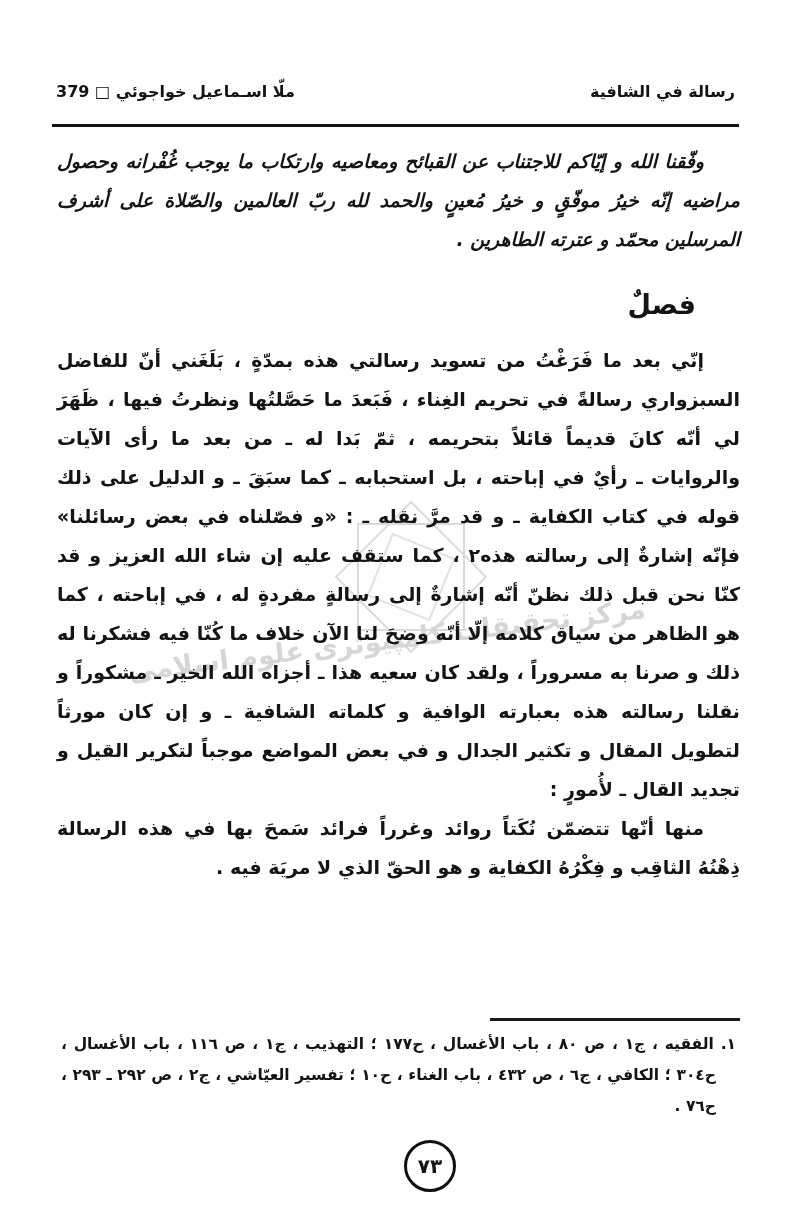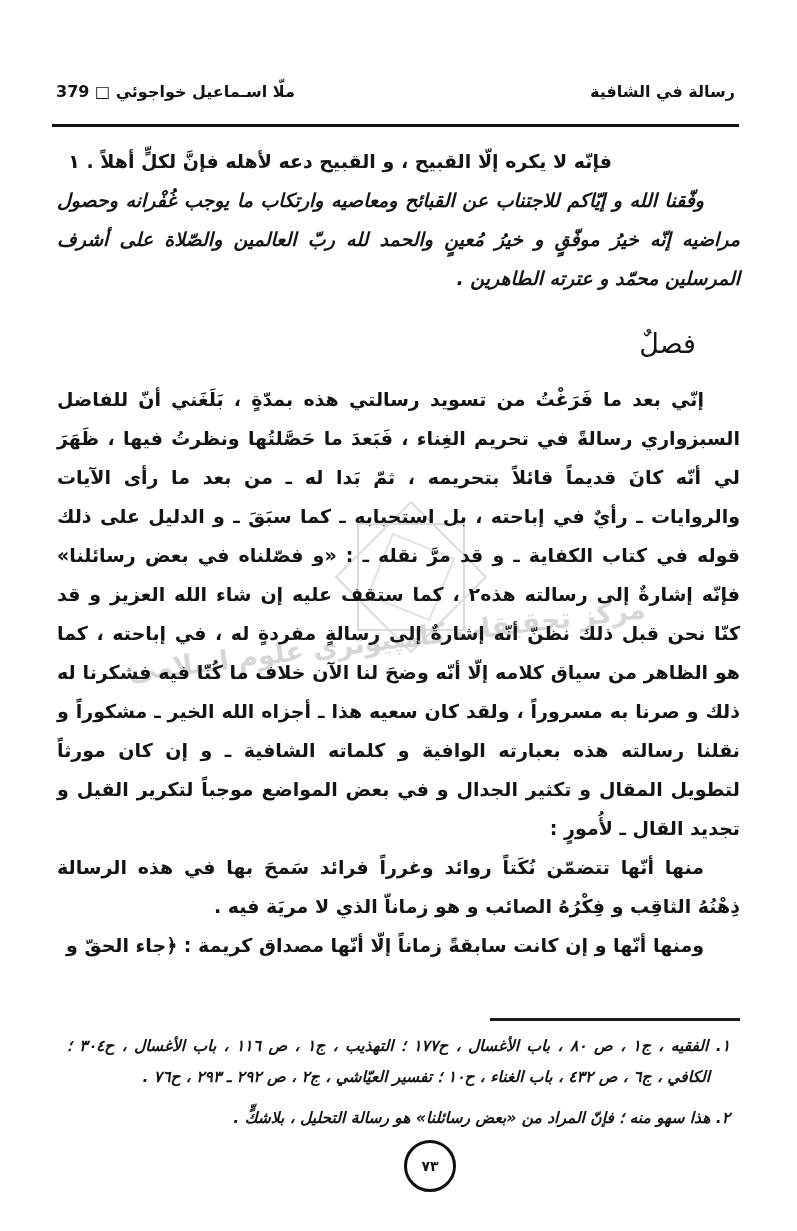--- a/index.html
+++ b/index.html
@@ -49,41 +49,41 @@
   .body-text p{margin:0;text-align:justify;}
   .para-cont{
     white-space:nowrap;text-align:right;padding-right:128px;
     margin-top:14px;
   }
   .para-indent{text-indent:36px;}
   .para-opening{margin-top:16px;font-style:italic;}
   .section-heading{
     margin-top:26px;margin-bottom:16px;
     text-align:right;padding-left:0;padding-right:44px;
-    font-size:27px;font-weight:normal;line-height:40px;
+    font-size:27px;font-weight:bold;line-height:40px;
   }
   .para-items{margin-top:16px;}
   .para-last{margin-top:14px;}
   
   .footnotes{
     position:absolute;top:1018px;right:57px;left:57px;bottom:96px;z-index:2;
     background:#ffffff;
     font-size:15.5px;font-weight:bold;line-height:31px;
   }
   .footnote-rule{
     width:250px;height:3px;background:#1a1a1a;margin:0 0 8px 0; 
   }
-  .footnotes p{margin:10px;text-align:justify;font-style:italic;}
+  .footnotes p{margin:4px;text-align:justify;}
   .fn-hang{padding-right:20px;text-indent:-20px;}
   
   .page-number{
     position:absolute;top:1140px;left:404px;width:46px;height:46px;z-index:2;
     border:3px solid #101010;border-radius:50%;
     display:flex;align-items:center;justify-content:center;
-    font-size:14px;font-weight:bold;
+    font-size:20px;font-weight:bold;
   }
 </style>
 </head>
 <body>
 
 <div class="page">
 
   <div class="running-head">
     <span>رسالة في الشافية</span>
     <span>ملّا اسـماعيل خواجوئي □ 379</span>
@@ -92,36 +92,33 @@
 
   <div class="watermark">
     <div class="wm-star"></div>
     <div class="wm-star rot"></div>
     <div class="wm-star inner"></div>
     <div class="wm-text">مرکز تحقیقات کامپیوتری علوم اسلامی</div>
   </div>
 
   <div class="body-text">
 
-    <p class="para-cont">فإنّه لا يكره إلّا القبيح ، و القبيح دعه لأهله فإنَّ لكلٍّ أهلاً . ١</p>
 
     <p class="para-indent para-opening">وفّقنا الله و إيّاكم للاجتناب عن القبائح ومعاصيه وارتكاب ما يوجب غُفْرانه وحصول مراضيه إنّه خيرُ موفّقٍ و خيرُ مُعينٍ والحمد لله ربّ العالمين والصّلاة على أشرف المرسلين محمّد و عترته الطاهرين .</p>
 
     <h2 class="section-heading">فصلٌ</h2>
 
     <p class="para-indent">إنّي بعد ما فَرَغْتُ من تسويد رسالتي هذه بمدّةٍ ، بَلَغَني أنّ للفاضل السبزواري رسالةً في تحريم الغِناء ، فَبَعدَ ما حَصَّلتُها ونظرتُ فيها ، ظَهَرَ لي أنّه كانَ قديماً قائلاً بتحريمه ، ثمّ بَدا له ـ من بعد ما رأى الآيات والروايات ـ رأيٌ في إباحته ، بل استحبابه ـ كما سبَقَ ـ و الدليل على ذلك قوله في كتاب الكفاية ـ و قد مرَّ نقله ـ : «و فصّلناه في بعض رسائلنا» فإنّه إشارةٌ إلى رسالته هذه٢ ، كما ستقف عليه إن شاء الله العزيز و قد كنّا نحن قبل ذلك نظنّ أنّه إشارةٌ إلى رسالةٍ مفردةٍ له ، في إباحته ، كما هو الظاهر من سياق كلامه إلّا أنّه وضحَ لنا الآن خلاف ما كُنّا فيه فشكرنا له ذلك و صرنا به مسروراً ، ولقد كان سعيه هذا ـ أجزاه الله الخير ـ مشكوراً و نقلنا رسالته هذه بعبارته الوافية و كلماته الشافية ـ و إن كان مورثاً لتطويل المقال و تكثير الجدال و في بعض المواضع موجباً لتكرير القيل و تجديد القال ـ لأُمورٍ :</p>
 
-    <p class="para-indent para-items">منها أنّها تتضمّن نُكَتاً روائد وغرراً فرائد سَمحَ بها في هذه الرسالة ذِهْنُهُ الثاقِب و فِكْرُهُ الصائب و هو زماناّ الذي لا مريَة فيه .</p>
+    <p class="para-indent para-items">منها أنّها تتضمّن نُكَتاً روائد وغرراً فرائد سَمحَ بها في هذه الرسالة ذِهْنُهُ الثاقِب و فِكْرُهُ الكفاية و هو الحقّ الذي لا مريَة فيه .</p>
 
-    <p class="para-indent para-last">ومنها أنّها و إن كانت سابقةً زماناً إلّا أنّها مصداق كريمة : ﴿جاء الحقّ و</p>
   </div>
 
   <div class="footnotes">
     <div class="footnote-rule"></div>
     <p class="fn-hang">١. الفقيه ، ج١ ، ص ٨٠ ، باب الأغسال ، ح١٧٧ ؛ التهذيب ، ج١ ، ص ١١٦ ، باب الأغسال ، ح٣٠٤ ؛ الكافي ، ج٦ ، ص ٤٣٢ ، باب الغناء ، ح١٠ ؛ تفسير العيّاشي ، ج٢ ، ص ٢٩٢ ـ ٢٩٣ ، ح٧٦ .</p>
-    <p class="fn-hang">٢. هذا سهو منه ؛ فإنّ المراد من «بعض رسائلنا» هو رسالة التحليل ، بلاشكٍّ .</p>
   </div>
 
   <div class="page-number">
     <span>٧٣</span>
   </div>
 
 </div>
 
 </body></html>

